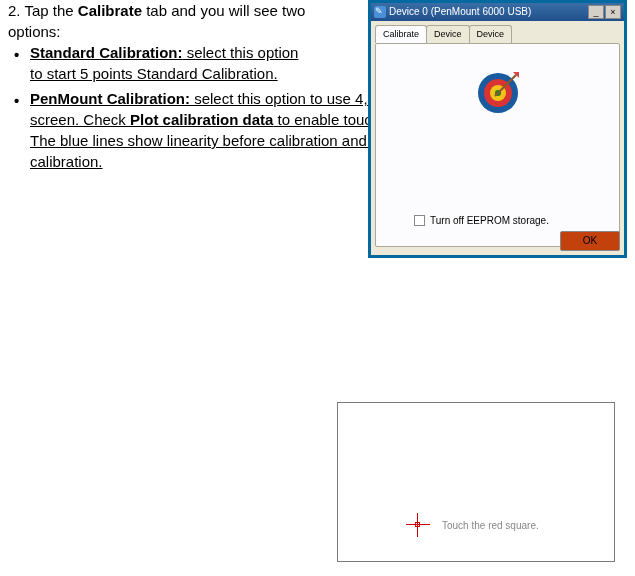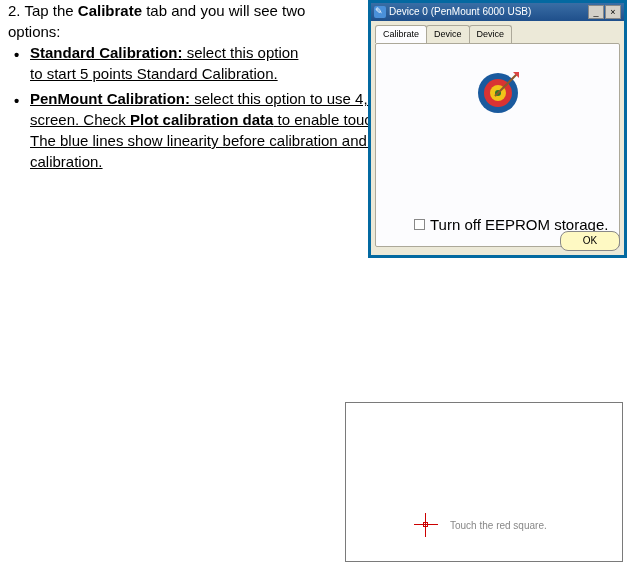--- a/index.html
+++ b/index.html
@@ -61,28 +61,28 @@
     .shot1-advmode-label { position: absolute; right: 54px; top: -10px; background: #f4f3ee; padding: 0 3px; font-size: 9px; }
     .shot1-advmode-spin { position: absolute; right: 8px; top: -12px; width: 34px; height: 15px; display: flex; }
     .shot1-advmode-input { width: 20px; border: 1px solid #888; background: #fff; font-size: 9px; text-align: center; line-height: 13px; }
     .shot1-advmode-updown { width: 14px; display: flex; flex-direction: column; }
     .shot1-advmode-updown div { flex: 1; border: 1px solid #888; background: #d4d0c8; font-size: 5px; text-align: center; line-height: 5px; }
     .shot1-plotcheck { position: absolute; right: 20px; top: 8px; display: flex; align-items: center; gap: 4px; font-size: 9px; }
     .shot1-plotcheck-box { width: 11px; height: 11px; border: 1px solid #888; background: #fff; }
     .shot1-btn { position: absolute; width: 106px; height: 32px; border: 1px solid #aca899; background: linear-gradient(#fff,#e8e4d4); border-radius: 3px; font-size: 9px; text-align: center; line-height: 30px; }
     .shot1-btn.std { left: 10px; bottom: 10px; }
     .shot1-btn.adv { right: 10px; bottom: 10px; }
-    .shot1-eeprom { position: absolute; left: 38px; top: 170px; display: flex; align-items: center; gap: 5px; font-size: 15px; }
+    .shot1-eeprom { position: absolute; left: 38px; top: 170px; display: flex; align-items: center; gap: 5px; font-size: 10px; }
     .shot1-eeprom-box { width: 11px; height: 11px; border: 1px solid #888; background: #fff; }
     .shot1-okrow { position: absolute; right: 4px; bottom: 4px; }
-    .shot1-okbtn { width: 60px; height: 20px; border: 1px solid #888; background: #fef9c3; font-size: 10px; line-height: 18px; text-align: center; border-radius: 8px; }
+    .shot1-okbtn { width: 60px; height: 20px; border: 1px solid #888; background: #c2410c; font-size: 10px; line-height: 18px; text-align: center; border-radius: 2px; }
 
     
     .shot2 {
-      position: absolute; right: 4px; top: 402px;
+      position: absolute; right: 12px; top: 402px;
       width: 278px; height: 160px;
       border: 1px solid #7a7a7a;
       background: #fff;
       font-family: Tahoma, sans-serif; font-size: 10px;
     }
     .shot2-cross { position: absolute; left: 68px; top: 110px; width: 24px; height: 24px; }
     .shot2-cross::before, .shot2-cross::after { content: ""; position: absolute; background: #c00; }
     .shot2-cross::before { left: 11px; top: 0; width: 1px; height: 24px; }
     .shot2-cross::after { top: 11px; left: 0; height: 1px; width: 24px; }
     .shot2-cross-center { position: absolute; left: 9px; top: 9px; width: 5px; height: 5px; border: 1px solid #c00; }

